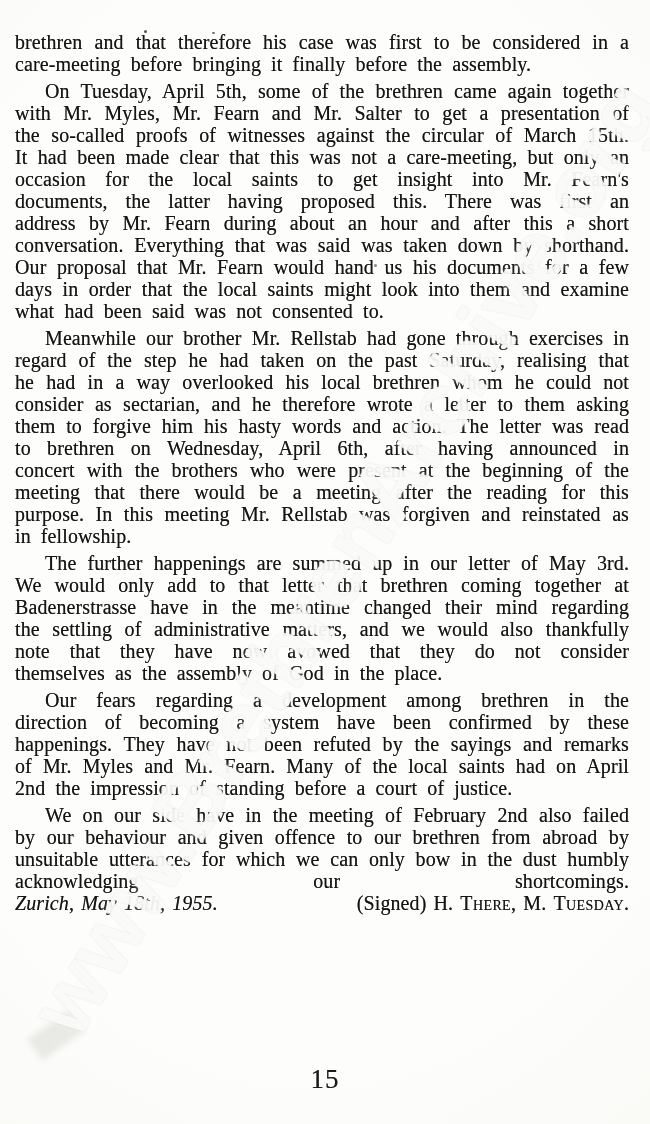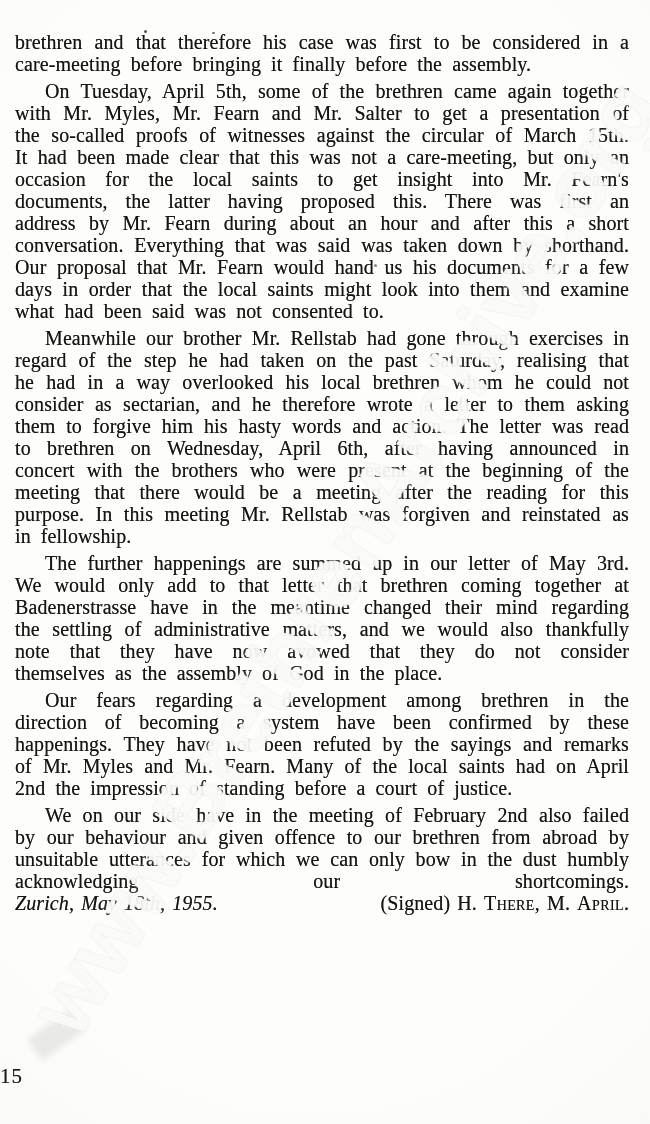--- a/index.html
+++ b/index.html
@@ -44,22 +44,22 @@
     word-spacing: 2px;
   }
   .place-date { font-style: italic; }
   .signed { white-space: nowrap; }
   .sc { font-variant: small-caps; letter-spacing: 0.4px; }
   .page-number {
     position: absolute;
     top: 1064px;
     left: 0;
     width: 650px;
-    text-align: left;
-    font-size: 21px;
+    text-align: center;
+    font-size: 27px;
     letter-spacing: 1px;
     color: #1a1918;
     text-shadow: 0 0 0.5px rgba(25,23,20,0.6);
   }
   .watermark {
     position: absolute;
     left: -240px;
     top: 502px;
     width: 1170px;
     height: 110px;
@@ -109,21 +109,21 @@
     <p class="para">Meanwhile our brother Mr. Rellstab had gone through exercises in regard of the step he had taken on the past Saturday, realising that he had in a way overlooked his local brethren whom he could not consider as sectarian, and he therefore wrote a letter to them asking them to forgive him his hasty words and action.  The letter was read to brethren on Wednesday, April 6th, after having announced in concert with the brothers who were present at the beginning of the meeting that there would be a meeting after the reading for this purpose.  In this meeting Mr. Rellstab was forgiven and reinstated as in fellowship.</p>
 
     <p class="para">The further happenings are summed up in our letter of May 3rd.  We would only add to that letter that brethren coming together at Badenerstrasse have in the meantime changed their mind regarding the settling of administrative matters, and we would also thankfully note that they have now avowed that they do not consider themselves as the assembly of God in the place.</p>
 
     <p class="para">Our fears regarding a development among brethren in the direction of becoming a system have been confirmed by these happenings.  They have not been refuted by the sayings and remarks of Mr. Myles and Mr. Fearn.  Many of the local saints had on April 2nd the impression of standing before a court of justice.</p>
 
     <p class="para justify-last">We on our side have in the meeting of February 2nd also failed by our behaviour and given offence to our brethren from abroad by unsuitable utterances for which we can only bow in the dust humbly acknowledging our shortcomings.</p>
 
     <div class="sig-row">
       <span class="place-date">Zurich, May 18th, 1955.</span>
-      <span class="signed"><span>(Signed) H.&nbsp;</span><span class="sc">There</span><span>,&nbsp;M.&nbsp;</span><span class="sc">April</span><span>.</span></span>
+      <span class="signed"><span>(Signed) H.&nbsp;</span><span class="sc">There</span><span>,&nbsp;M.&nbsp;</span><span class="sc">Tuesday</span><span>.</span></span>
     </div>
 
   </div>
 
   <div class="page-number">15</div>
 
   <div class="watermark">www.BrethrenArchive.org</div>
 
   <div class="speck speck-1"></div>
   <div class="speck speck-2"></div>

